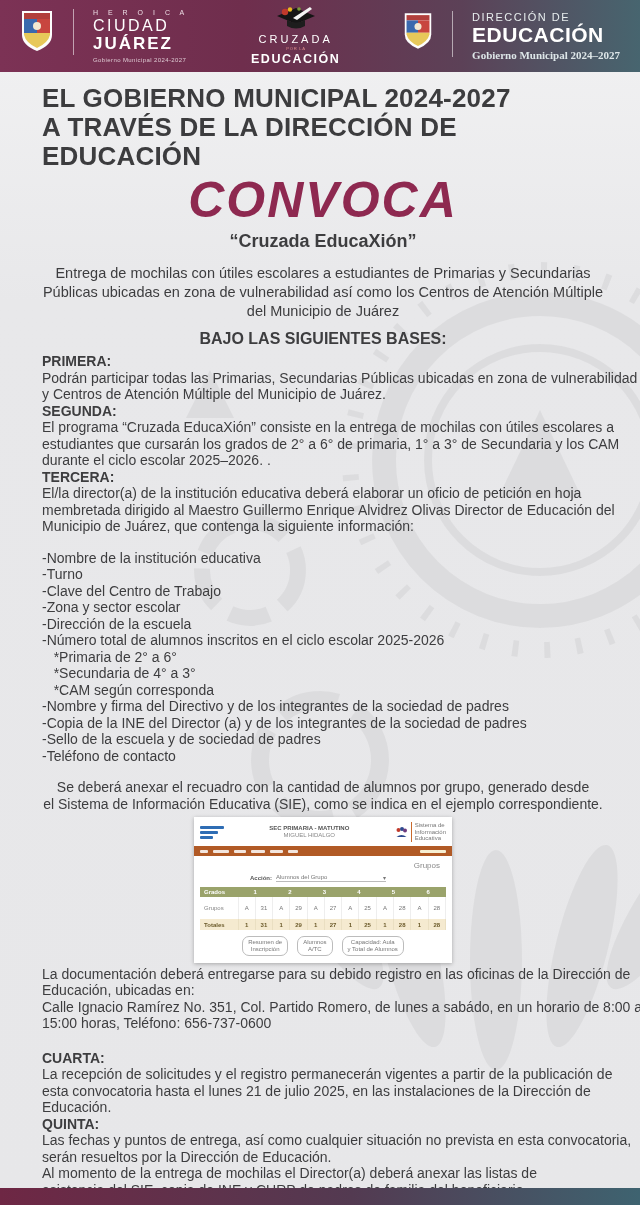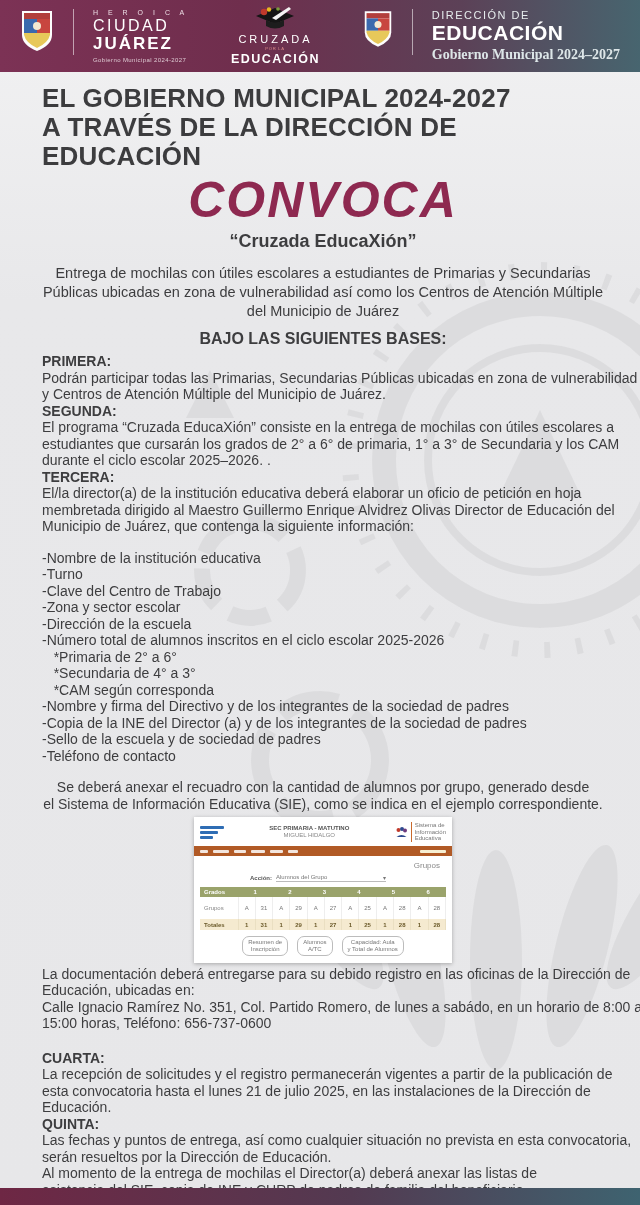--- a/index.html
+++ b/index.html
@@ -20,21 +20,21 @@
   .hl-heroica{font-size:7px; letter-spacing:4px; color:#ecdce4; margin-bottom:2px;}
   .hl-ciudad{font-size:16px; letter-spacing:2.5px; color:#fff; line-height:1;}
   .hl-juarez{font-size:17px; font-weight:bold; letter-spacing:2px; color:#fff; line-height:1.15;}
   .hl-gob{font-size:6px; color:#dfccd5; margin-top:3px; letter-spacing:.4px;}
   .hdr-center{display:flex; flex-direction:column; align-items:center; line-height:1;}
   .hc-cruzada{font-size:11px; letter-spacing:3px; color:#fff; margin-top:2px;}
   .hc-porla{font-size:6px; color:#d98b8b; letter-spacing:1px; margin:1px 0; transform:scale(.7);}
   .hc-educ{font-size:12.5px; font-weight:bold; letter-spacing:1.5px; color:#fff;}
   .hr-dirde{font-size:11px; letter-spacing:1.5px; color:#e7edee;}
   .hr-educ{font-size:21px; font-weight:bold; color:#fff; letter-spacing:.5px; line-height:1.1;}
-  .hr-gob{font-family:"Liberation Serif",serif; font-size:14px; font-weight:bold; color:#dde6e8; margin-top:2px;}
+  .hr-gob{font-family:"Liberation Serif",serif; font-size:11px; font-weight:bold; color:#dde6e8; margin-top:2px;}
   
   .watermark{position:absolute; pointer-events:none; z-index:0;}
   
   .main{position:relative; z-index:1; padding:12px 36px 0 42px;}
   .t-line{font-size:26px; font-weight:bold; text-align:left; line-height:29px; color:#3c3c3e; letter-spacing:.2px;}
   .convoca{font-size:50px; font-weight:bold; text-align:center; line-height:52px; margin-top:3px; letter-spacing:2px;}
   .program{font-size:18px; font-weight:bold; text-align:center; margin-top:4px; line-height:22px;}
   .intro{font-size:14.5px; text-align:center; line-height:19px; margin-top:12px; white-space:pre;}
   .bases-h{font-size:16px; font-weight:bold; text-align:center; margin:9px 0 5px;}
   .b-label{font-size:14px; font-weight:bold; line-height:16.5px;}

